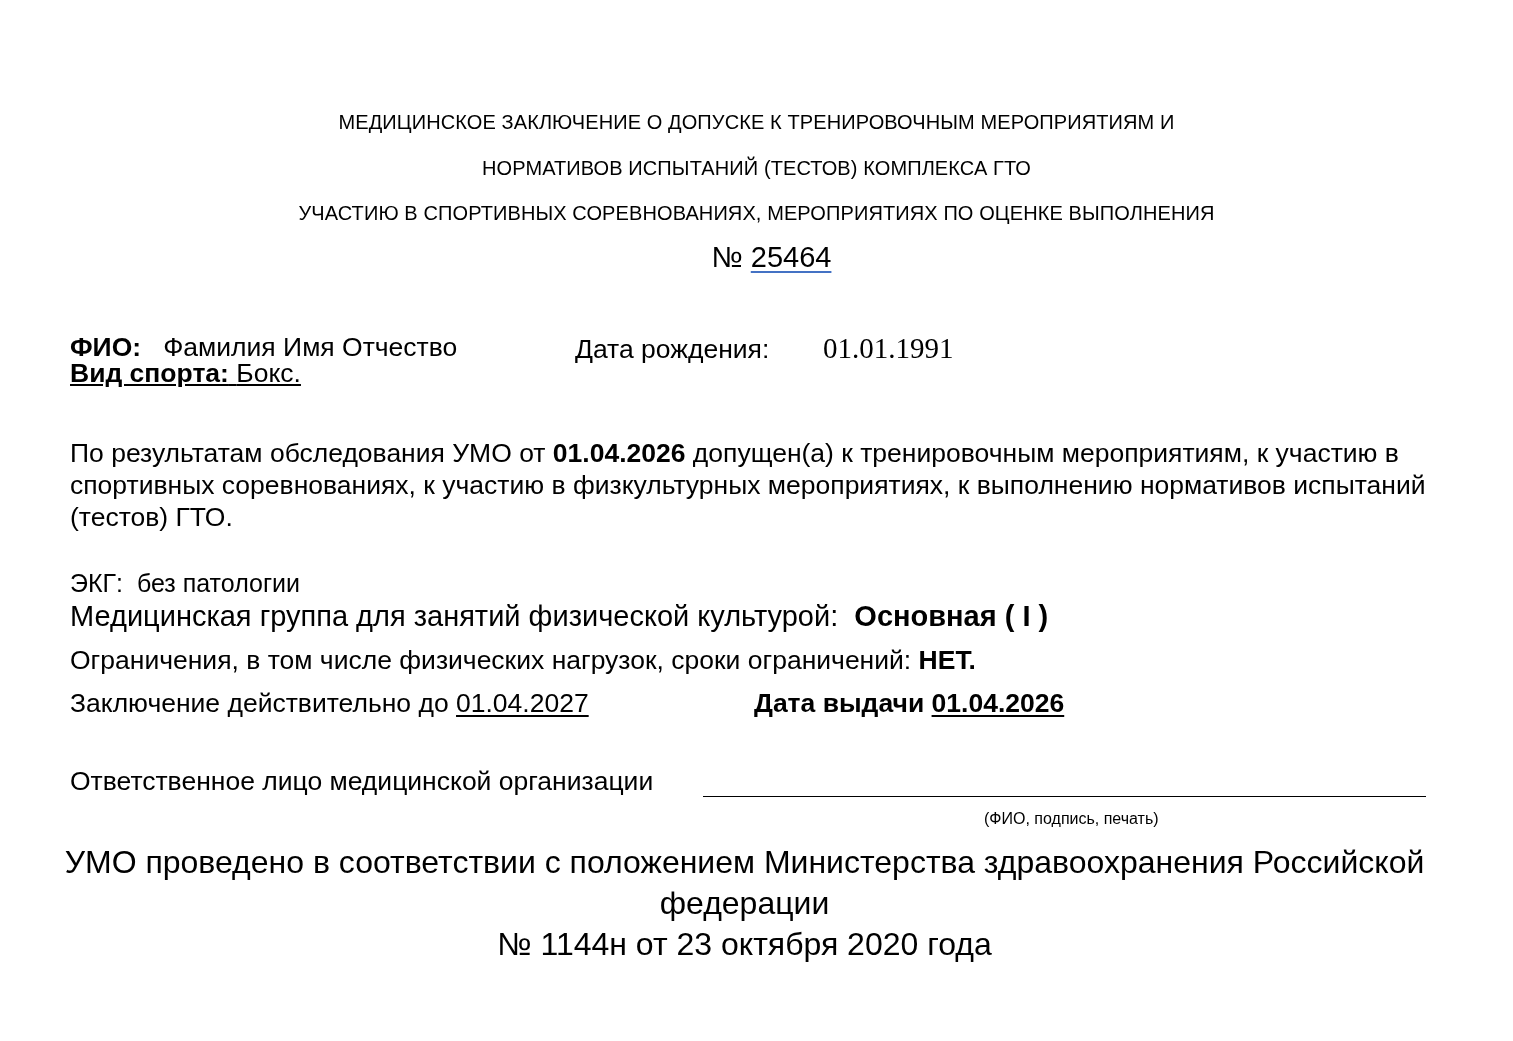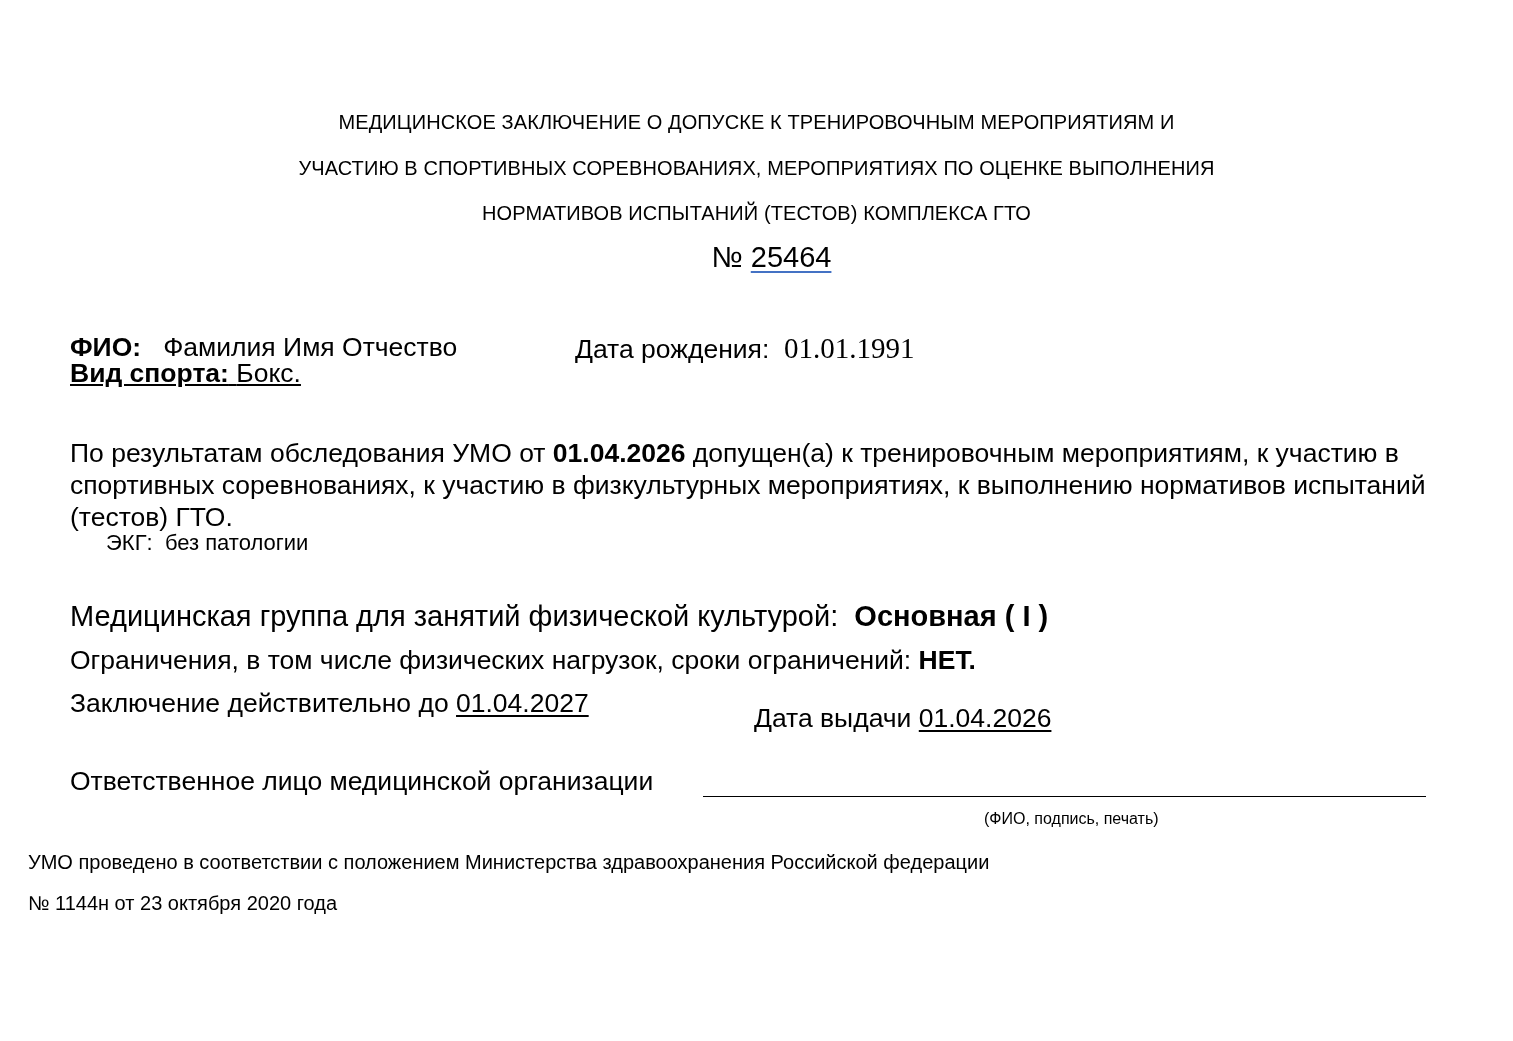--- a/index.html
+++ b/index.html
@@ -16,61 +16,61 @@
       position: absolute; left: 0; top: 237px; width: 1549px;
       text-align: center; font-size: 29px; line-height: 40px;
     }
     .title-number .num {
       text-decoration: underline; text-decoration-color: #4472c4;
       text-underline-offset: 4px; padding-right: 6px;
     }
 
     .row { position: absolute; left: 70px; white-space: nowrap; }
     b, .b { font-weight: bold; }
-    .serif { font-family: "Liberation Serif", serif; font-size: 29px; }
+    .serif { font-family: "Liberation Serif", serif; font-size: 29px; margin-left: 39px; }
 
     .row-fio { top: 332px; font-size: 26.5px; text-align: right; }
     .row-fio .dob-label { position: absolute; left: 505px; top: 0; white-space: nowrap; }
     .row-sport { top: 358px; font-size: 26.5px; text-decoration: underline; }
 
     .para {
       position: absolute; left: 70px; top: 437px; width: 1420px;
       font-size: 26.5px; line-height: 32px;
     }
 
-    .row-ecg { top: 530px; font-size: 22px; margin-left: 36px; }
+    .row-ecg { top: 569px; font-size: 25px; }
     .row-group { top: 600px; font-size: 29px; }
     .row-restr { top: 645px; font-size: 26.5px; }
     .row-dates { top: 688px; font-size: 26.5px; }
     .u { text-decoration: underline; text-underline-offset: 3px; }
-    .row-dates .issue { position: absolute; left: 684px; top: 15px; white-space: nowrap; }
+    .row-dates .issue { position: absolute; left: 684px; top: 0; white-space: nowrap; font-weight: bold; }
 
     .row-sign { top: 766px; font-size: 26.5px; }
     .sign-line {
       position: absolute; left: 703px; top: 796px; width: 723px; height: 0;
       border-top: 1.5px solid #000;
     }
     .sign-caption {
       position: absolute; left: 984px; top: 810px; font-size: 16px; white-space: nowrap;
     }
 
     .footer {
       position: absolute; left: 0; top: 842px; width: 1489px;
-      text-align: left; font-size: 20px; line-height: 41px; padding-left: 28px;
+      text-align: center; font-size: 32px; line-height: 41px;
     }
   </style>
 </head>
 <body>
 
 <div class="page">
 
   <div class="title">
     <div>МЕДИЦИНСКОЕ ЗАКЛЮЧЕНИЕ О ДОПУСКЕ К ТРЕНИРОВОЧНЫМ МЕРОПРИЯТИЯМ И</div>
+    <div>НОРМАТИВОВ ИСПЫТАНИЙ (ТЕСТОВ) КОМПЛЕКСА ГТО</div>
     <div>УЧАСТИЮ В СПОРТИВНЫХ СОРЕВНОВАНИЯХ, МЕРОПРИЯТИЯХ ПО ОЦЕНКЕ ВЫПОЛНЕНИЯ</div>
-    <div>НОРМАТИВОВ ИСПЫТАНИЙ (ТЕСТОВ) КОМПЛЕКСА ГТО</div>
   </div>
 
   <div class="title-number">
     <span>№</span>
     <span class="num">25464</span>
   </div>
 
   <div class="row row-fio">
     <span class="b">ФИО:</span>&nbsp;&nbsp;
     <span>Фамилия Имя Отчество</span>

